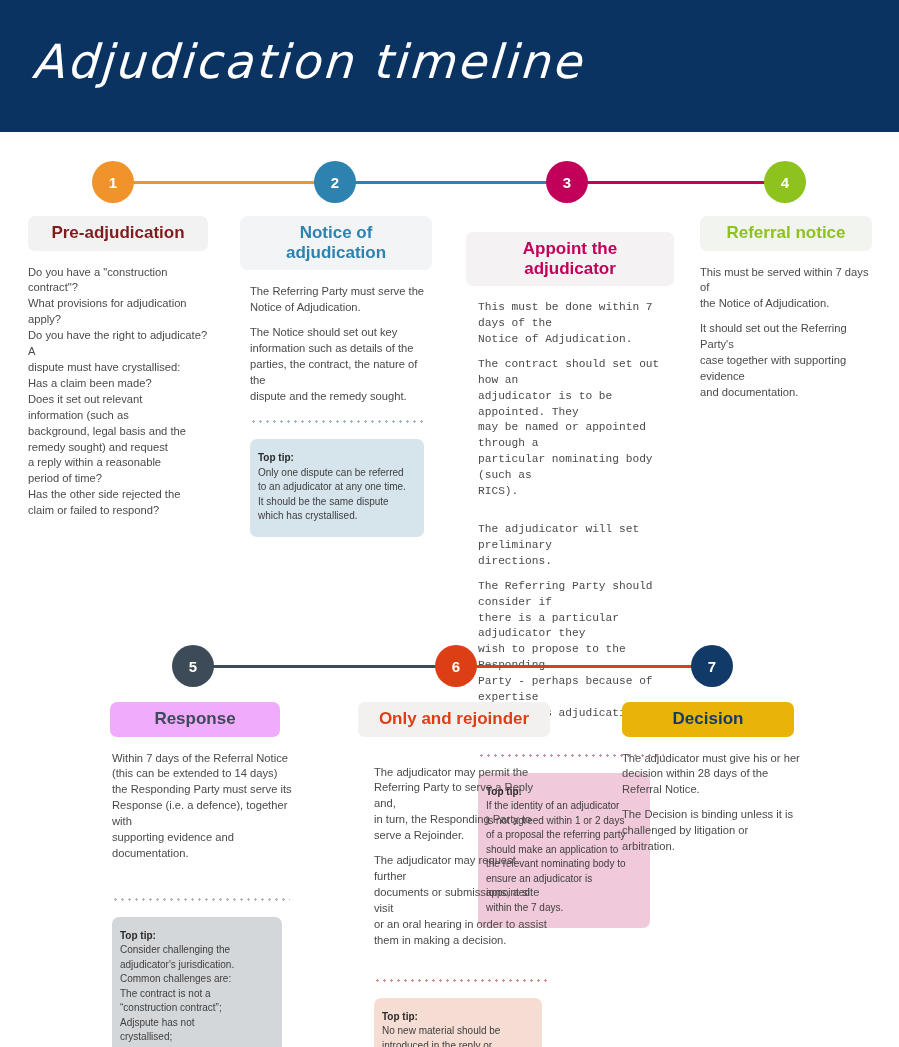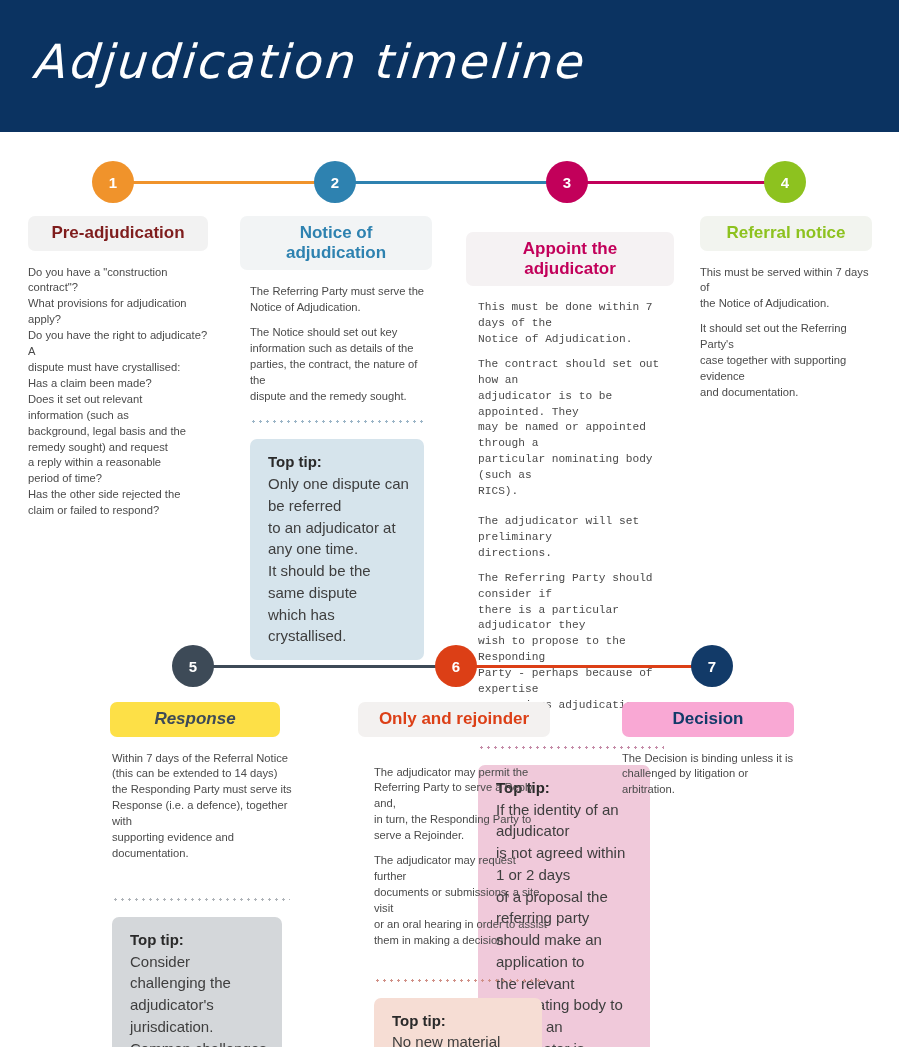--- a/index.html
+++ b/index.html
@@ -73,22 +73,22 @@
     background-size:7px 3px;
     background-repeat:repeat-x;
   }
   .dotted.gray{background-image:radial-gradient(circle,#aeb3b8 1.1px,rgba(0,0,0,0) 1.2px);}
   .dotted.rose{background-image:radial-gradient(circle,#d08f86 1.1px,rgba(0,0,0,0) 1.2px);}
   .dotted.pinkd{background-image:radial-gradient(circle,#c48aa6 1.1px,rgba(0,0,0,0) 1.2px);}
 
   .tip{
     margin-top:16px;
     border-radius:7px;
-    padding:12px 13px 13px 18px;
-    font-size:15px;
+    padding:12px 13px 13px 8px;
+    font-size:10px;
     line-height:1.45;
     color:#3e3e3e;
     box-sizing:border-box;
   }
   .tip .tip-label{font-weight:bold;display:block;color:#2a2a2a;}
   .tip .tip-text{display:block;white-space:pre-line;}
 </style>
 </head>
 <body>
 
@@ -152,21 +152,21 @@
 It should be the same dispute
 which has crystallised.</span>
     </div>
   </div>
 
   <div class="col" style="left:466px;top:100px;width:208px;">
     <div class="col-title" id="t3" style="color: rgb(194, 0, 90); background: rgb(245, 242, 243);">Appoint the adjudicator</div>
     <div class="col-body" style="padding-left:12px;font-family:Liberation Mono, monospace;">
       <p>This must be done within 7 days of the
 Notice of Adjudication.</p>
-      <p style="margin-bottom:14px;">The contract should set out how an
+      <p style="margin-bottom:22px;">The contract should set out how an
 adjudicator is to be appointed. They
 may be named or appointed through a
 particular nominating body (such as
 RICS).</p>
       <p>The adjudicator will set preliminary
 directions.</p>
       <p>The Referring Party should consider if
 there is a particular adjudicator they
 wish to propose to the Responding
 Party - perhaps because of expertise
@@ -206,21 +206,21 @@
     <span>5</span>
   </div>
   <div class="node" id="nd6" style="left: 435px; top: 13px; width: 42px; height: 42px; background: rgb(220, 63, 22);">
     <span>6</span>
   </div>
   <div class="node" id="nd7" style="left: 691px; top: 13px; width: 42px; height: 42px; background: rgb(18, 58, 104);">
     <span>7</span>
   </div>
 
   <div class="col" style="left:110px;top:70px;width:170px;">
-    <div class="col-title" id="t5" style="color: rgb(61, 74, 87); background: #fde047; font-style: italic;">Response</div>
+    <div class="col-title" id="t5" style="color: rgb(61, 74, 87); background: #f0abfc;">Response</div>
     <div class="col-body" style="padding-left:2px;width:185px;">
       <p>Within 7 days of the Referral Notice
 (this can be extended to 14 days)
 the Responding Party must serve its
 Response (i.e. a defence), together with
 supporting evidence and documentation.</p>
     </div>
     <div class="dotted gray" style="margin-top:36px;margin-left:2px;width:178px;"></div>
     <div class="tip" id="tip5" style="margin-left: 2px; width: 170px; background: rgb(212, 215, 218);">
       <span class="tip-label">Top tip:</span>
@@ -257,19 +257,22 @@
 rejoinder. The key people with
 information about the dispute
 should be ready and available
 to consider what has been
 raised in the response and reply
 immediately after they are served.</span>
     </div>
   </div>
 
   <div class="col" style="left:622px;top:70px;width:172px;">
-    <div class="col-title" id="t7" style="color: rgb(18, 58, 104); background: #f9a8d4;">Decision</div>
+    <div class="col-title" id="t7" style="color: rgb(18, 58, 104); background: #eab308;">Decision</div>
     <div class="col-body" style="width:180px;">
+      <p>The adjudicator must give his or her
+decision within 28 days of the
+Referral Notice.</p>
       <p>The Decision is binding unless it is
 challenged by litigation or arbitration.</p>
     </div>
   </div>
 </div>
 
 </body></html>

